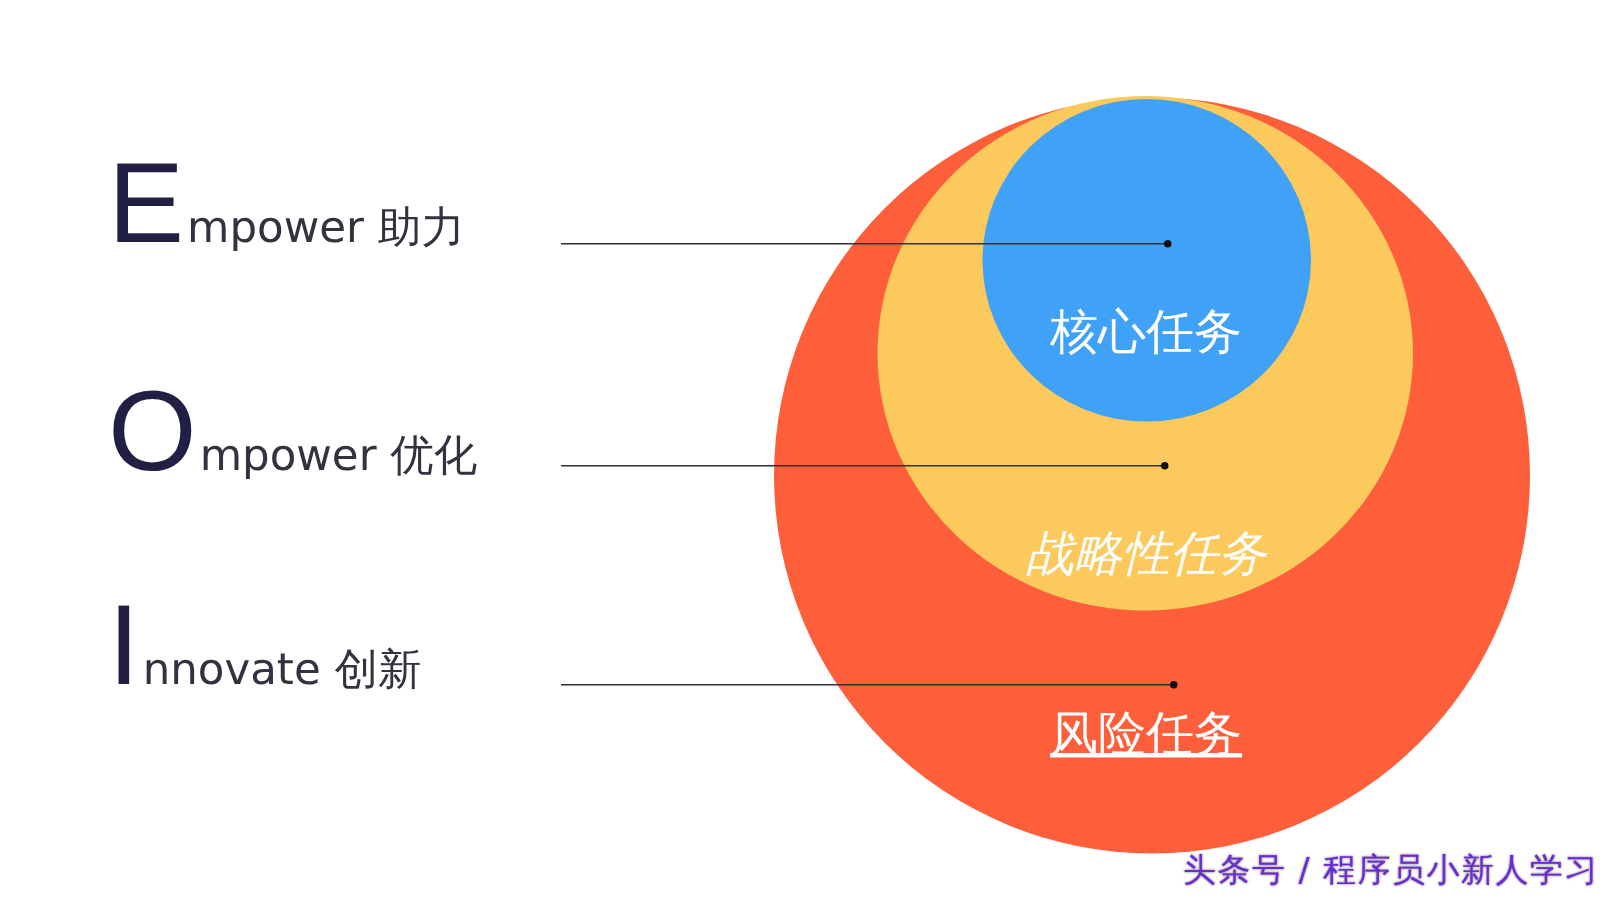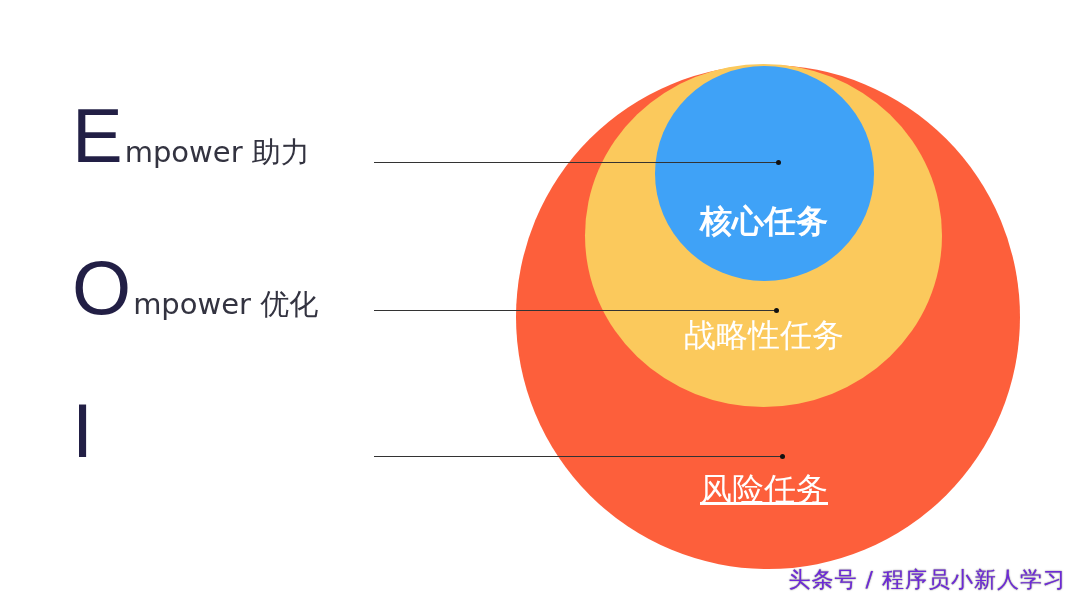--- a/index.html
+++ b/index.html
@@ -19,28 +19,29 @@
 <div class="label" style="top:98px;">
   <span class="big">E</span>
   <span class="rest">mpower 助力</span>
 </div>
 <div class="label" style="top:250px;">
   <span class="big">O</span>
   <span class="rest">mpower 优化</span>
 </div>
 <div class="label" style="top:393px;">
   <span class="big">I</span>
+  <span class="rest">nnovate 创新</span>
 </div>
 
 <div class="circle" style="left:516px;top:65px;width:504px;height:504px;background:#fd5f3b;"></div>
 <div class="circle" style="left:585px;top:64px;width:357px;height:343px;background:#fbc95c;"></div>
 <div class="circle" style="left:655px;top:66px;width:219px;height:215px;background:#3fa2f7;"></div>
 
-<div class="ctext" style="left:764px;top:200px;font-weight:bold;">核心任务</div>
-<div class="ctext" style="left:764px;top:314px;">战略性任务</div>
+<div class="ctext" style="left:764px;top:200px;">核心任务</div>
+<div class="ctext" style="left:764px;top:348px;font-style:italic;">战略性任务</div>
 <div class="ctext" style="left:764px;top:468px;text-decoration:underline;">风险任务</div>
 
 <div class="leader" style="left:374px;top:162px;width:404px;"></div>
 <div class="dot" style="left:776px;top:160px;"></div>
 <div class="leader" style="left:374px;top:310px;width:402px;"></div>
 <div class="dot" style="left:774px;top:308px;"></div>
 <div class="leader" style="left:374px;top:456px;width:408px;"></div>
 <div class="dot" style="left:780px;top:454px;"></div>
 
 <div class="watermark">头条号 / 程序员小新人学习</div>

